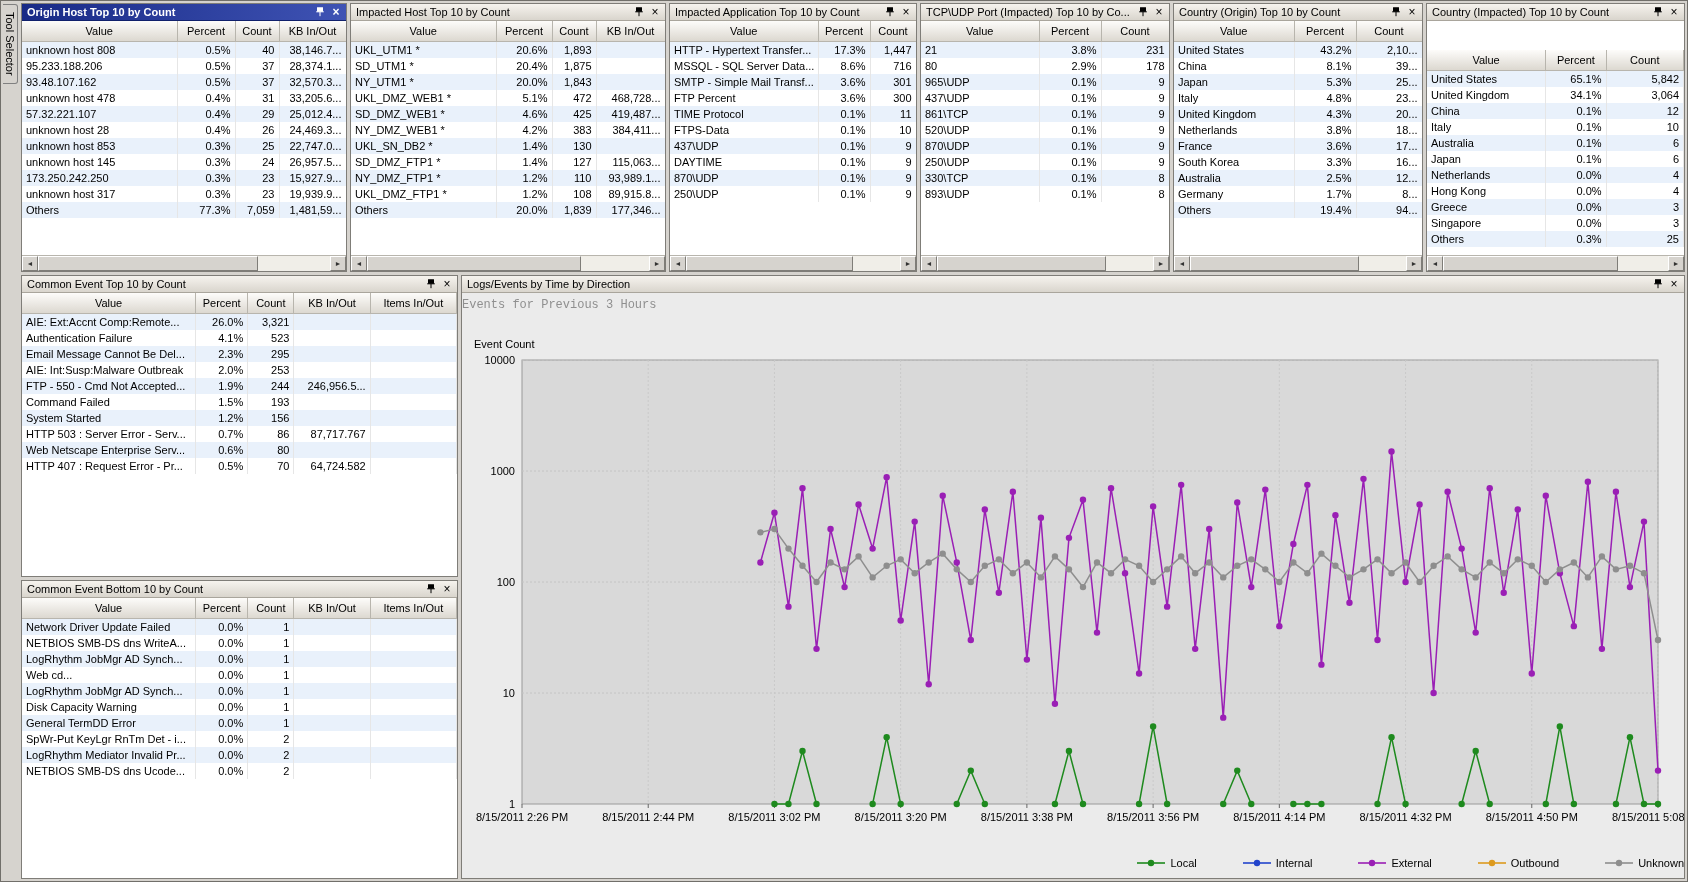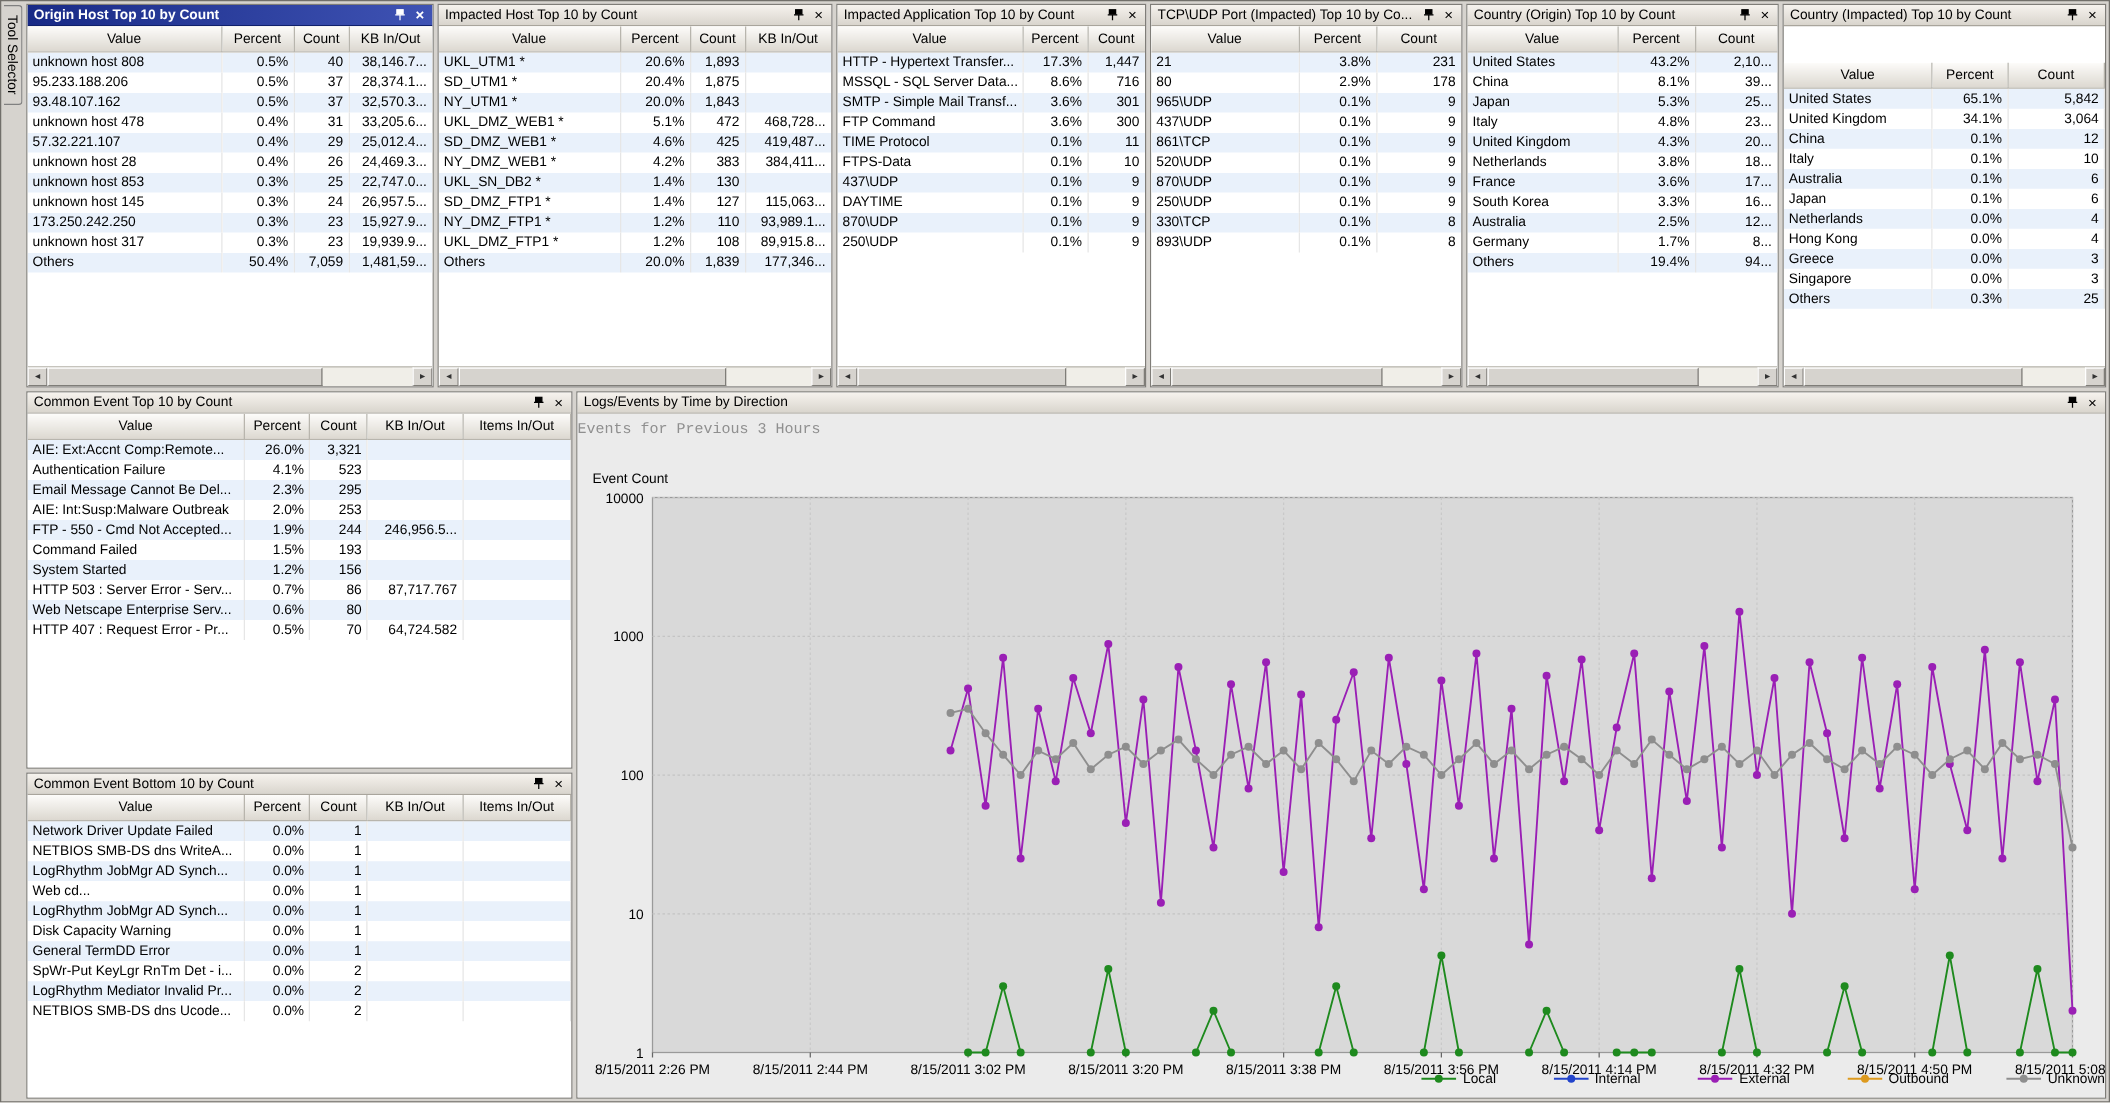--- a/index.html
+++ b/index.html
@@ -7,21 +7,21 @@
   body { font-family:"Liberation Sans",sans-serif; font-size:11px; color:#000; background:#fff; }
 
   .window { width:1688px; height:882px; background:#d6d3ce; border:1px solid #716f6a; display:flex; overflow:hidden; }
 
   
   .tool-strip { width:18px; flex:none; padding-top:3px; display:flex; flex-direction:column; align-items:center; }
   .tool-tab { writing-mode:vertical-rl; border:1px solid #808080; border-left:none; border-radius:0 3px 3px 0;
               background:#d6d3ce; padding:7px 1px; font-size:11px; white-space:nowrap; }
 
   .main { flex:1; display:flex; flex-direction:column; gap:3px; padding:2px; min-width:0; overflow:hidden; }
-  .top-row { height:307px; flex:none; display:flex; gap:3px; }
+  .top-row { height:269px; flex:none; display:flex; gap:3px; }
   .bottom-row { flex:1; display:flex; gap:3px; min-height:0; }
   .left-col { width:437px; flex:none; display:flex; flex-direction:column; gap:3px; }
 
   .panel { border:1px solid #7f7d78; background:#fff; display:flex; flex-direction:column; overflow:hidden; min-width:0; }
   .p-origin { width:326px; flex:none; }
   .p-ihost  { width:316px; flex:none; }
   .p-app    { width:248px; flex:none; }
   .p-port   { width:250px; flex:none; }
   .p-corigin{ width:250px; flex:none; }
   .p-cimp   { flex:1;gap:29px; }
@@ -159,21 +159,21 @@
                   <td class="num">15,927.9...</td>
                 </tr>
                 <tr>
                   <td>unknown host 317</td>
                   <td class="num">0.3%</td>
                   <td class="num">23</td>
                   <td class="num">19,939.9...</td>
                 </tr>
                 <tr>
                   <td>Others</td>
-                  <td class="num">50.4%</td>
+                  <td class="num">77.3%</td>
                   <td class="num">7,059</td>
                   <td class="num">1,481,59...</td>
                 </tr>
               </tbody>
             </table>
           <div class="hscroll">
             <span class="hs-btn">◄</span>
             <span class="hs-thumb"></span>
             <span class="hs-btn" style="margin-left:auto">►</span>
           </div>
@@ -325,21 +325,21 @@
                   <td>MSSQL - SQL Server Data...</td>
                   <td class="num">8.6%</td>
                   <td class="num">716</td>
                 </tr>
                 <tr>
                   <td>SMTP - Simple Mail Transf...</td>
                   <td class="num">3.6%</td>
                   <td class="num">301</td>
                 </tr>
                 <tr>
-                  <td>FTP Command</td>
+                  <td>FTP Percent</td>
                   <td class="num">3.6%</td>
                   <td class="num">300</td>
                 </tr>
                 <tr>
                   <td>TIME Protocol</td>
                   <td class="num">0.1%</td>
                   <td class="num">11</td>
                 </tr>
                 <tr>
                   <td>FTPS-Data</td>

